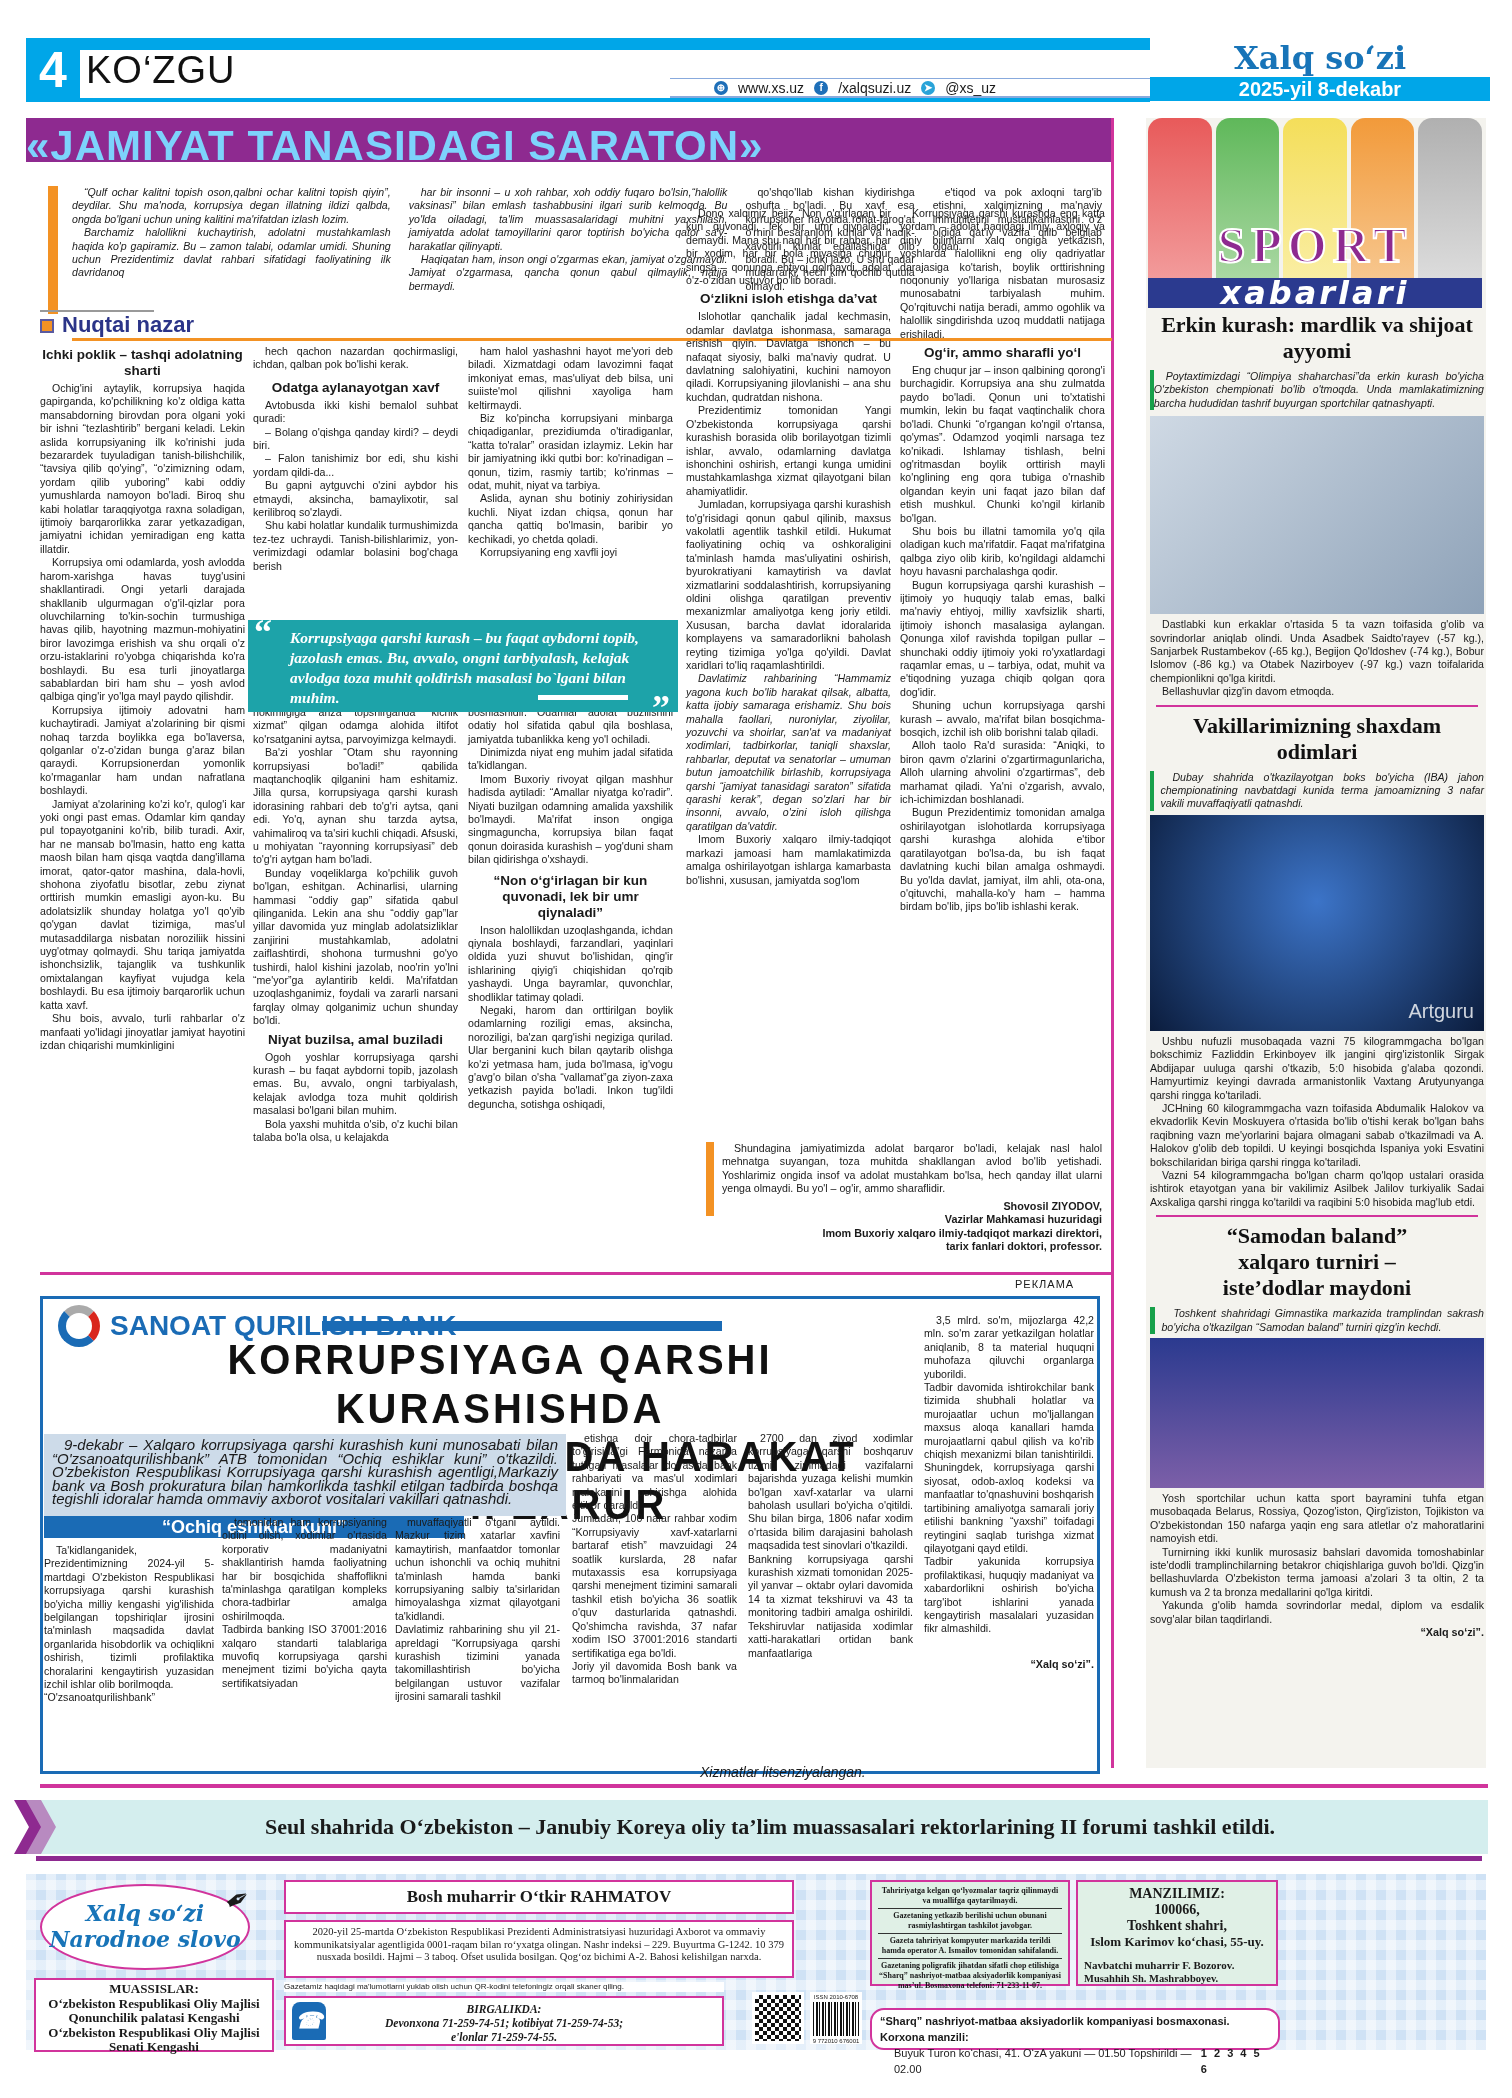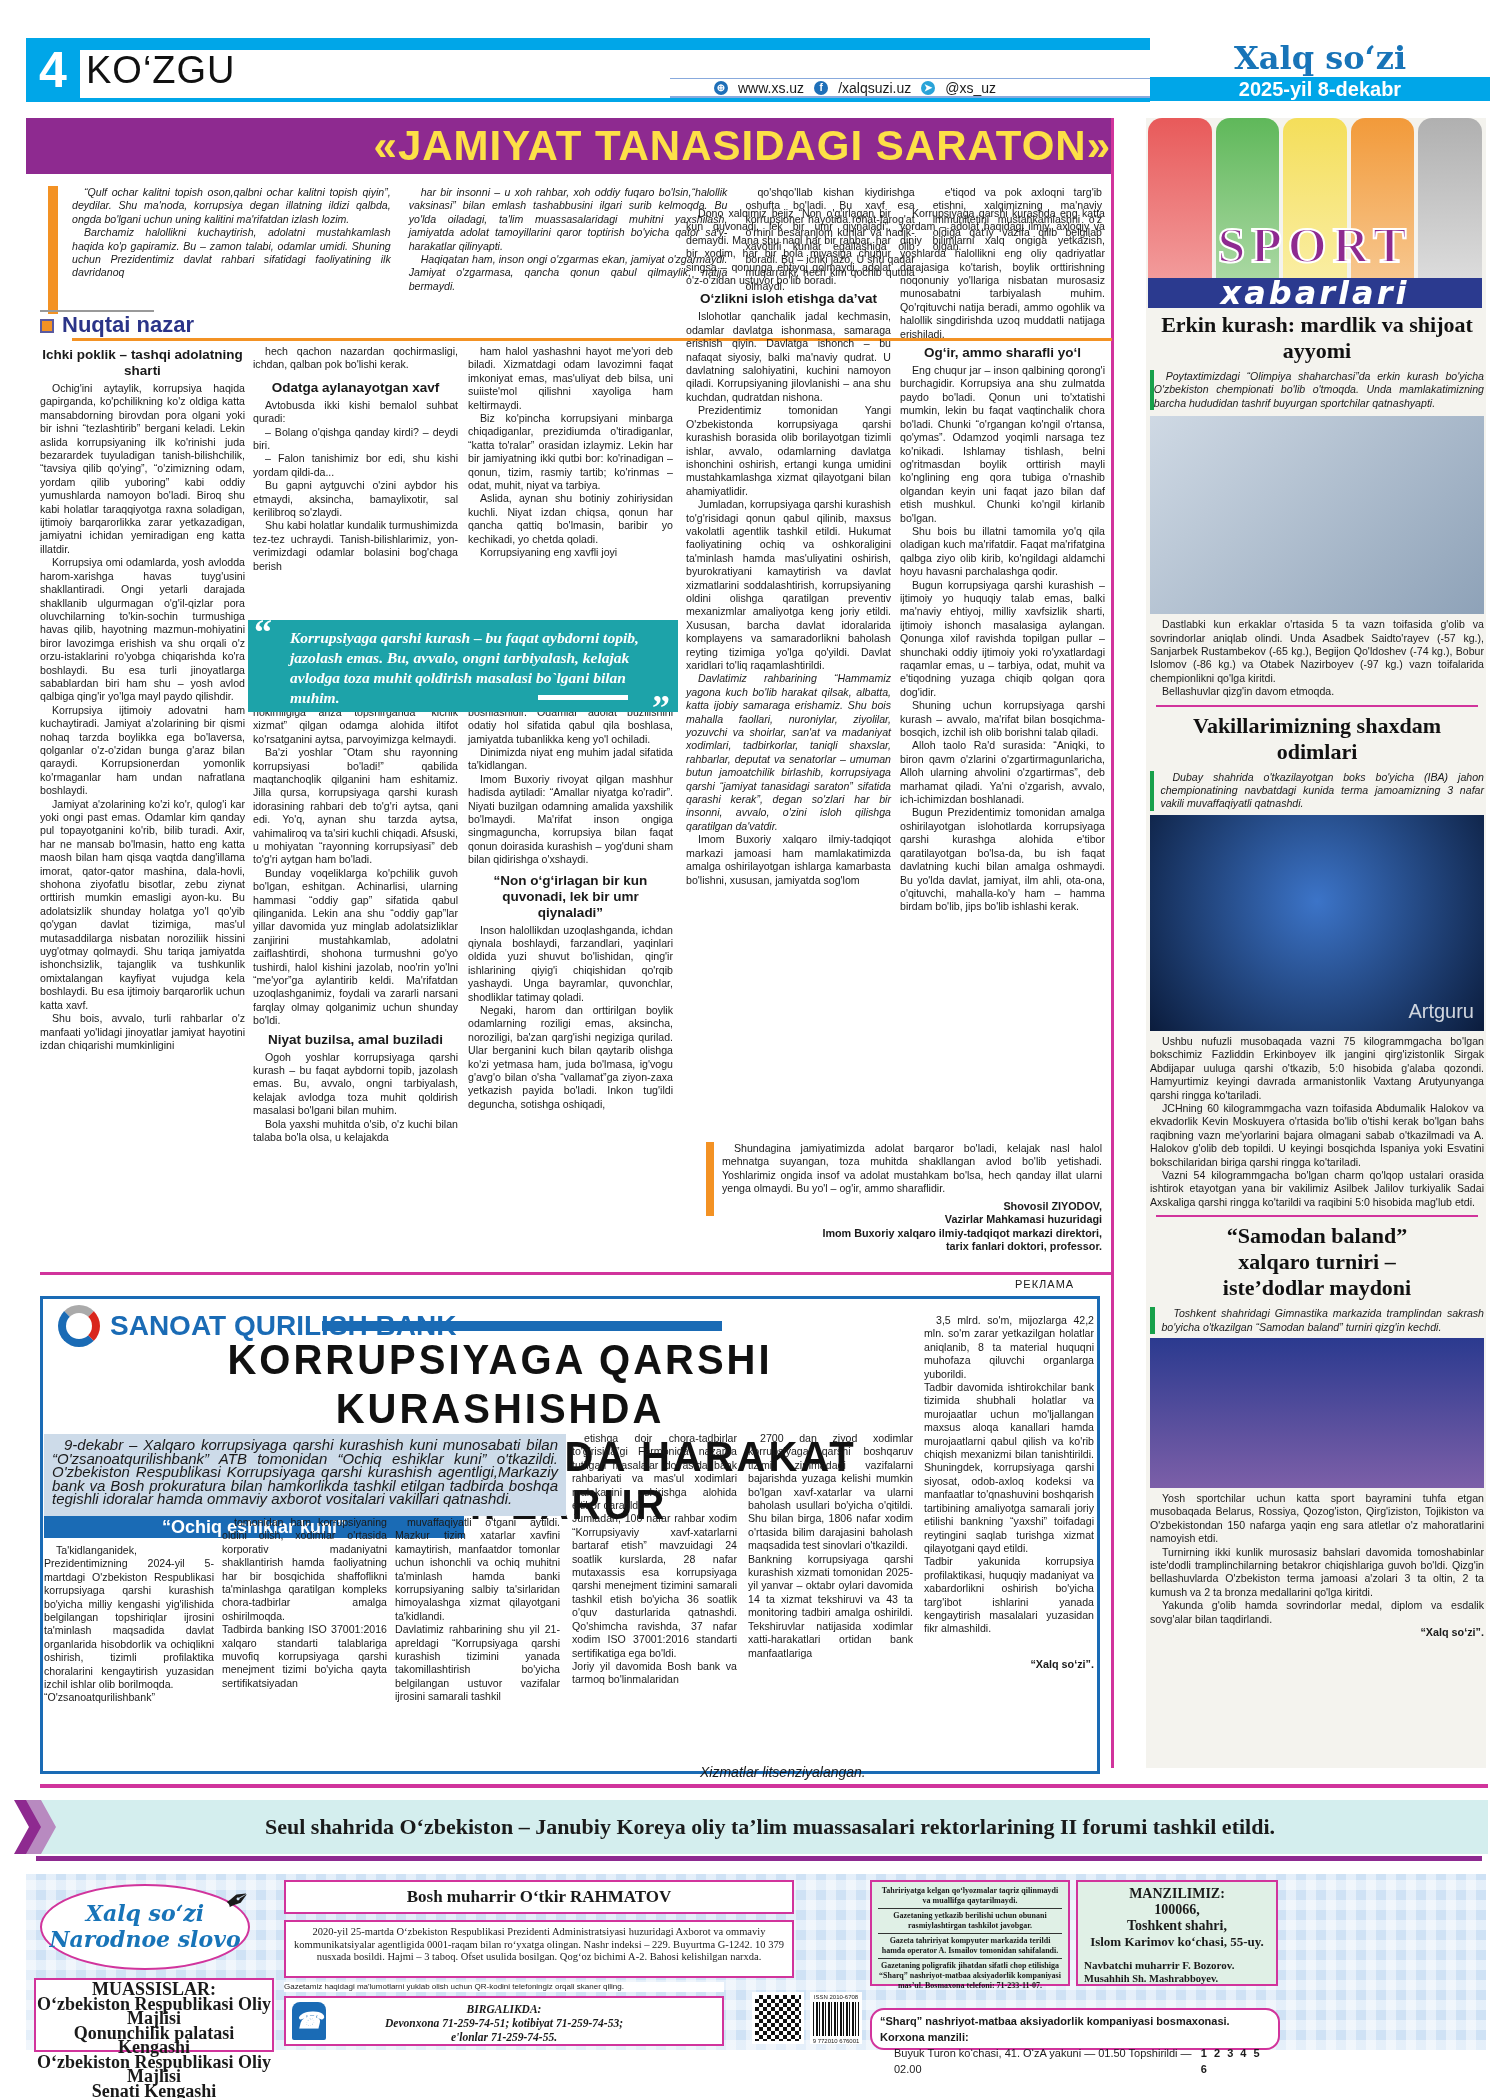--- a/index.html
+++ b/index.html
@@ -10,21 +10,21 @@
 
 .hdr-bar{left:26px;top:38px;width:1124px;height:12px;background:#00a6e8}
 .pagenum{left:26px;top:38px;width:54px;height:64px;background:#00a6e8;color:#fff;font:bold 50px/64px "Liberation Sans",sans-serif;text-align:center}
 .section{left:86px;top:50px;width:500px;height:40px;font:38px/40px "Liberation Sans",sans-serif;color:#111;letter-spacing:1px}
 .hdr-under{left:80px;top:98px;width:1070px;height:4px;background:#00a6e8}
 .social{left:670px;top:78px;width:480px;height:20px;border-top:1px solid #8ad;border-bottom:2px solid #8ad;display:flex;align-items:center;gap:10px;padding-left:44px;font-size:14px}
 .soc-ic{display:inline-block;width:14px;height:14px;border-radius:50%;background:#1e6fb8;color:#fff;font-size:10px;line-height:14px;text-align:center;font-weight:bold}
 .masthead{left:1150px;top:38px;width:340px;height:40px;text-align:center;font:bold 32px/40px "DejaVu Serif",serif;color:#1874b8}
 .datebar{left:1150px;top:77px;width:340px;height:24px;background:#00a6e8;color:#fff;font:bold 20px/24px "Liberation Sans",sans-serif;text-align:center}
 
-.maintitle{left:26px;top:118px;width:1085px;height:56px;background:#8e2a90;color:#fde047;font:bold 42px/56px "Liberation Sans",sans-serif;text-align:right;letter-spacing:1px}
+.maintitle{left:26px;top:118px;width:1085px;height:44px;background:#8e2a90;color:#7dd3fc;font:bold 42px/56px "Liberation Sans",sans-serif;text-align:left;letter-spacing:1px}
 .mainframe{left:1111px;top:118px;width:3px;height:1650px;background:#d1349c}
 .lead-bar{left:48px;top:186px;width:10px;height:128px;background:#f39224}
 .lead{left:72px;top:186px;width:1030px;height:128px;display:flex;gap:18px}
 .lead p{font-style:italic}
 .nuqtai{left:40px;top:314px;width:160px;height:22px;font:bold 22px/22px "Liberation Sans",sans-serif;color:#2b3488}
 .nuqtai-sq{display:inline-block;width:14px;height:14px;border:2px solid #5a5aa0;background:#f39224;margin-right:8px;vertical-align:-1px}
 .nuqtai-line{left:72px;top:338px;width:1040px;height:3px;background:#f39224}
 .grayline{left:40px;top:310px;width:114px;height:2px;background:#999}
 .h-sub{font:bold 13.5px/16px "Liberation Sans",sans-serif;text-align:center;margin:2px 0 3px}
 .cols{left:40px;top:345px;width:1062px;height:870px}
@@ -273,21 +273,21 @@
 <div class="abs chev" style="left:26px;background:#b88ac0"></div>
 <div class="abs news">Seul shahrida O‘zbekiston – Janubiy Koreya oliy ta’lim muassasalari rektorlarining II forumi tashkil etildi.</div>
 <div class="abs newsline"></div>
 
 <div class="abs impressum"></div>
 <div class="abs" style="left:40px;top:1884px;width:210px;height:86px;border:2px solid #d1349c;border-radius:50%;background:#fff;padding-top:14px">
   <div class="sz">Xalq so‘zi</div>
   <div class="sz">Narodnoe slovo</div>
   <span style="position:absolute;right:-2px;top:-4px;font-size:30px;transform:rotate(-30deg)">✒</span>
 </div>
-<div class="ibox serif" style="left:34px;top:1978px;width:240px;height:74px;text-align:center;font-weight:bold;font-size:18px;line-height:14.5px;padding-top:2px">
+<div class="ibox serif" style="left:34px;top:1978px;width:240px;height:74px;text-align:center;font-weight:bold;font-size:13px;line-height:14.5px;padding-top:2px">
   <div>MUASSISLAR:</div>
   <div>O‘zbekiston Respublikasi Oliy Majlisi</div>
   <div>Qonunchilik palatasi Kengashi</div>
   <div>O‘zbekiston Respublikasi Oliy Majlisi</div>
   <div>Senati Kengashi</div>
 </div>
 <div class="ibox serif" style="left:284px;top:1880px;width:510px;height:34px;text-align:center;font-weight:bold;font-size:17px;line-height:30px"><span>Bosh muharrir O‘tkir RAHMATOV</span></div>
 <div class="ibox serif" style="left:284px;top:1920px;width:510px;height:58px;text-align:center;font-size:10.5px;line-height:12.5px;padding:4px 6px"><span>2020-yil 25-martda O‘zbekiston Respublikasi Prezidenti Administratsiyasi huzuridagi Axborot va ommaviy kommunikatsiyalar agentligida 0001-raqam bilan ro‘yxatga olingan. Nashr indeksi – 229. Buyurtma G-1242. 10 379 nusxada bosildi. Hajmi – 3 taboq. Ofset usulida bosilgan. Qog‘oz bichimi A-2. Bahosi kelishilgan narxda.</span></div>
 <div class="abs" style="left:284px;top:1982px;width:440px;font-size:8px;line-height:10px;background:#fff">Gazetamiz haqidagi ma'lumotlarni yuklab olish uchun QR-kodini telefoningiz orqali skaner qiling.</div>
 <div class="ibox serif" style="left:284px;top:1996px;width:440px;height:50px;text-align:center;font-style:italic;font-weight:bold;font-size:11.5px;line-height:14px;padding-top:4px">

